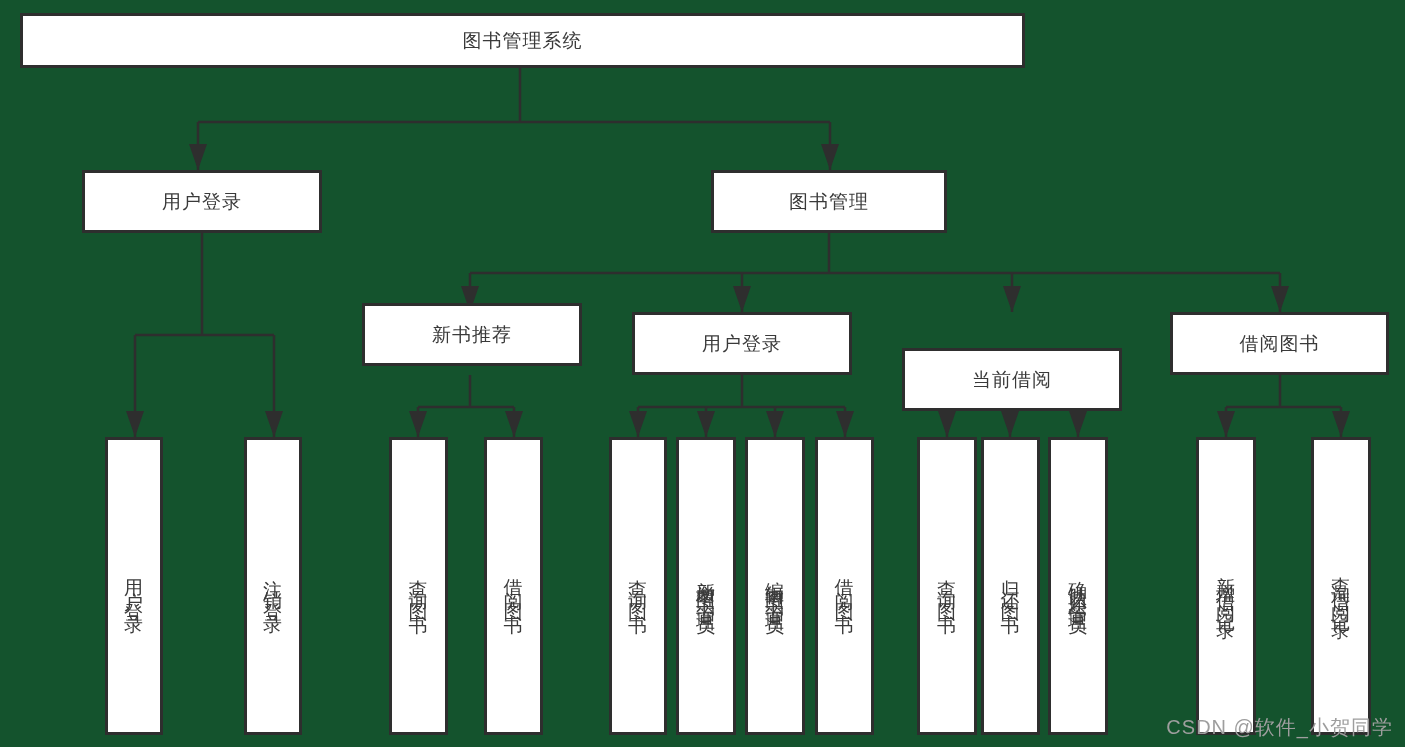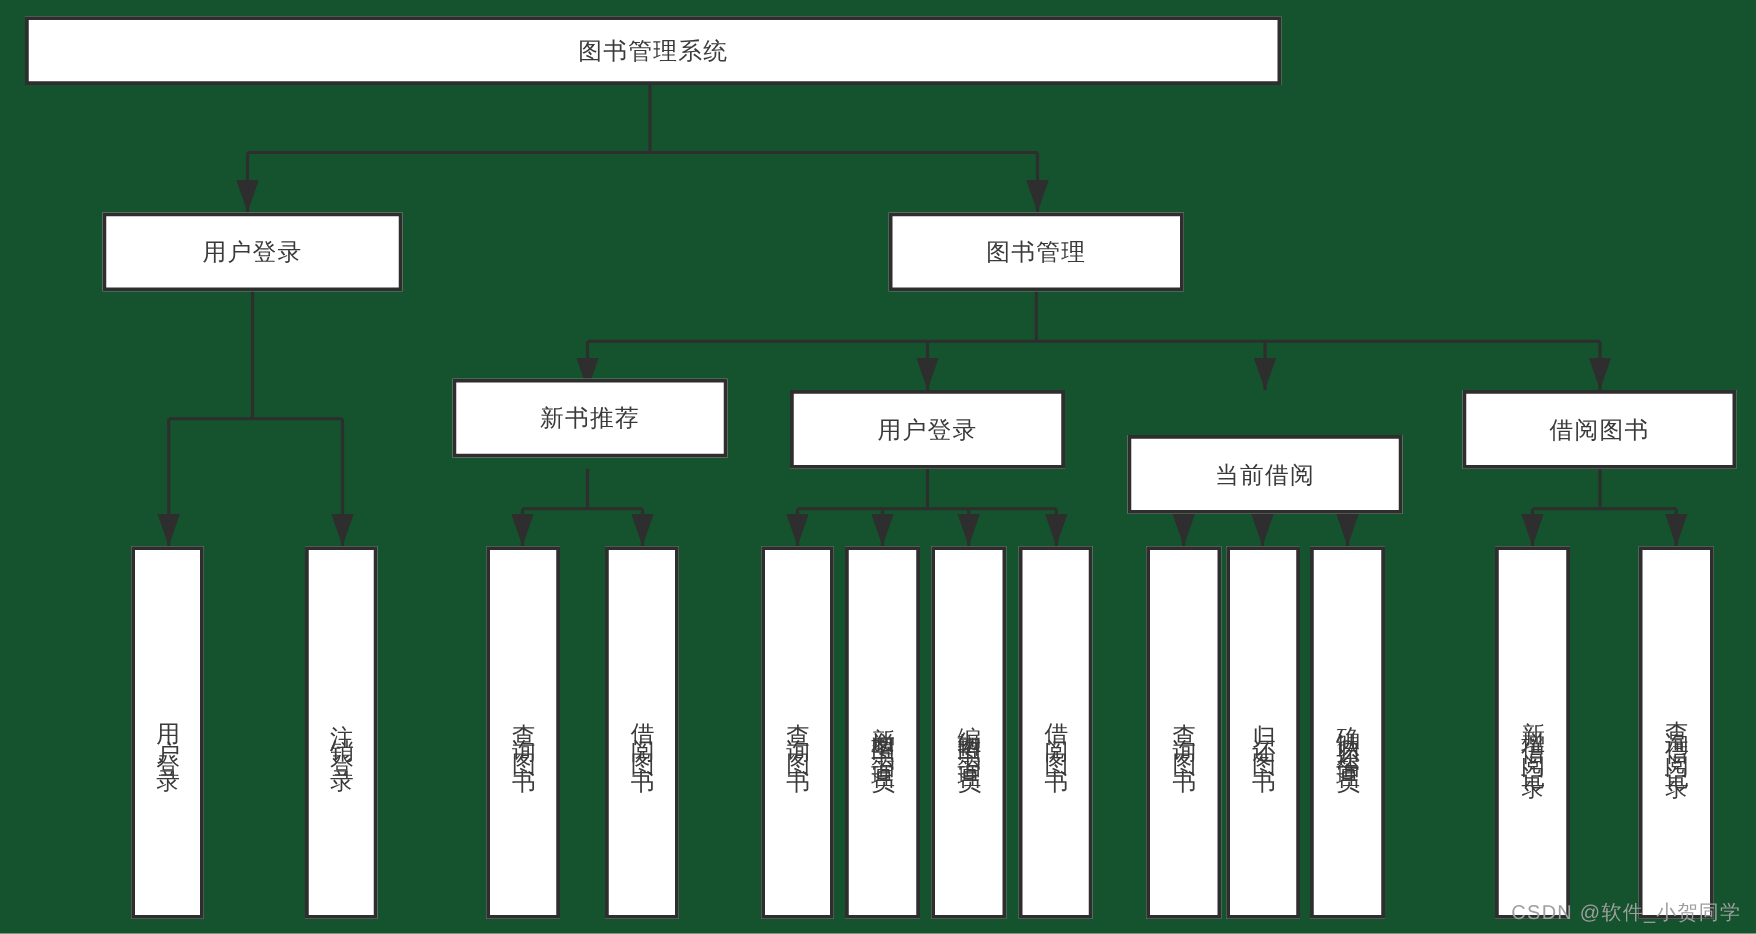--- a/index.html
+++ b/index.html
@@ -55,21 +55,21 @@
   .l7{left:745px;width:60px;}
   .l8{left:815px;width:59px;}
   .l9{left:917px;width:60px;}
   .l10{left:981px;width:59px;}
   .l11{left:1048px;width:60px;}
   .l12{left:1196px;width:60px;}
   .l13{left:1311px;width:60px;}
   .watermark{
     position:absolute;
     right:12px;bottom:6px;
-    font-size:16px;
+    font-size:20px;
     color:#9e9e9e;
     letter-spacing:1px;
     z-index:5;
     white-space:nowrap;
     margin-top:30px;
   }
 </style>
 </head>
 <body>
 

